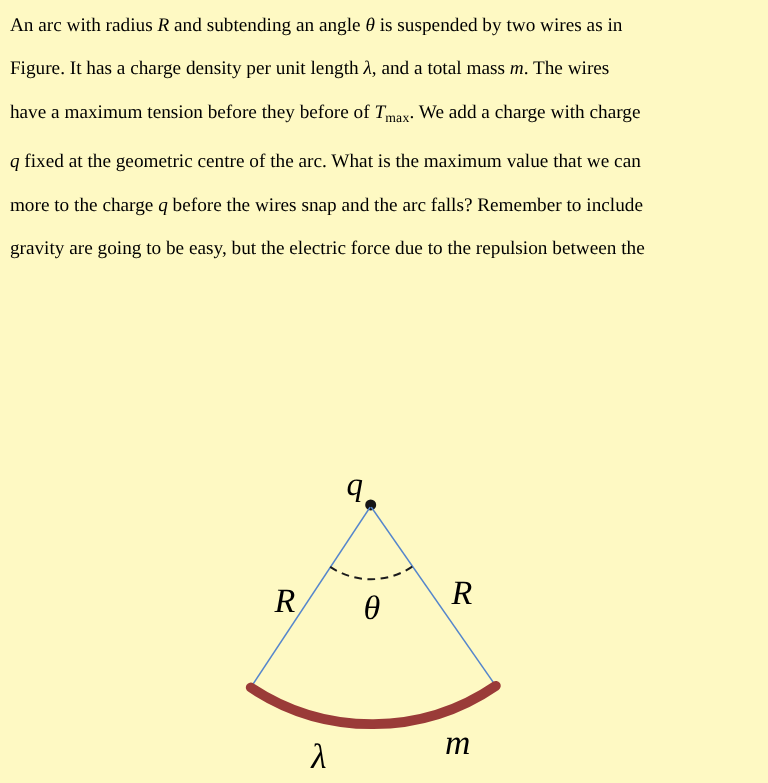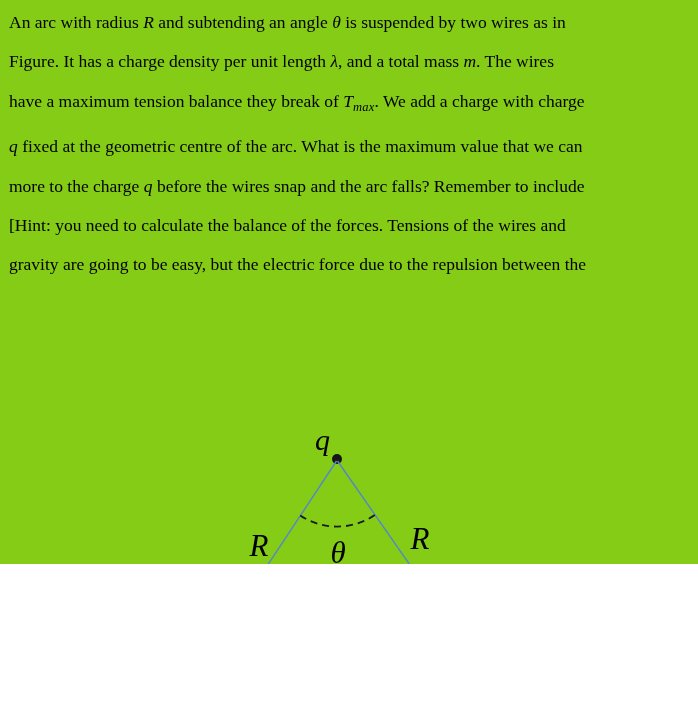--- a/index.html
+++ b/index.html
@@ -3,43 +3,42 @@
 <meta charset="utf-8">
 <style>
   html, body {
     margin: 0;
     padding: 0;
     background: #ffffff;
   }
   .page {
     position: relative;
     width: 698px;
-    height: 564px;
-    background: #84cc16;
+    height: 712px;
+    background: #fef9c3;
     overflow: hidden;
     font-family: "Liberation Serif", serif;
     color: #000000;
   }
   .problem-text {
     position: absolute;
     left: 9px;
     top: 3px;
     width: 689px;
     font-size: 17.5px;
     line-height: 39.4px;
     color: #000000;
   }
   .tline {
     white-space: nowrap;
   }
   .mi {
     font-style: italic;
   }
   .msub {
-    font-style: italic;
     font-size: 12.5px;
     vertical-align: -4px;
     letter-spacing: 0.2px;
   }
   .figure {
     position: absolute;
     left: 0;
     top: 400px;
   }
   .fig-label {
@@ -53,24 +52,23 @@
   .fig-label-lm { font-size: 32px; }
 </style>
 </head>
 <body>
 
 <div class="page">
 
   <div class="problem-text">
       <div class="tline"><span>An arc with radius </span><span class="mi">R</span><span> and subtending an angle </span><span class="mi">θ</span><span> is suspended by two wires as in</span></div>
       <div class="tline"><span>Figure. It has a charge density per unit length </span><span class="mi">λ</span><span>, and a total mass </span><span class="mi">m</span><span>. The wires</span></div>
-      <div class="tline"><span>have a maximum tension balance they break of </span><span class="mi">T</span><span class="msub">max</span><span>. We add a charge with charge</span></div>
+      <div class="tline"><span>have a maximum tension before they before of </span><span class="mi">T</span><span class="msub">max</span><span>. We add a charge with charge</span></div>
       <div class="tline"><span class="mi">q</span><span> fixed at the geometric centre of the arc. What is the maximum value that we can</span></div>
       <div class="tline"><span>more to the charge </span><span class="mi">q</span><span> before the wires snap and the arc falls? Remember to include</span></div>
-      <div class="tline"><span>[Hint: you need to calculate the balance of the forces. Tensions of the wires and</span></div>
       <div class="tline"><span>gravity are going to be easy, but the electric force due to the repulsion between the</span></div>
     </div>
 
   <svg class="figure" width="698" height="312" viewBox="0 0 698 312" xmlns="http://www.w3.org/2000/svg">
 
     <text class="fig-label fig-label-q" x="330" y="50" text-anchor="end">q</text>
 
     <circle cx="337" cy="59" r="5" fill="#161616"></circle>
 
     <line x1="336.5" y1="61" x2="228" y2="225" stroke-width="1.4" stroke="#5586CC"></line>

